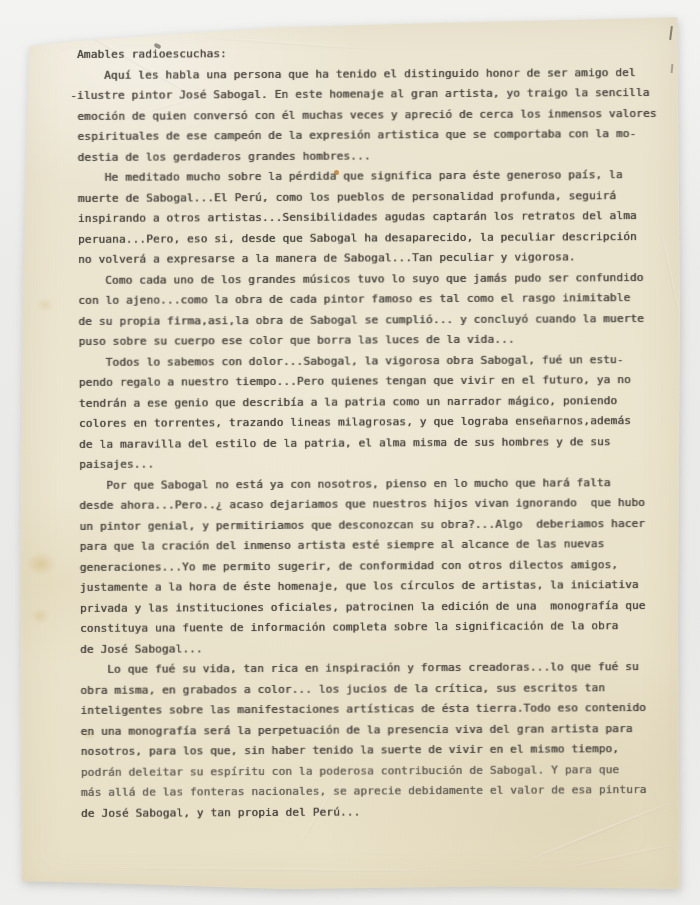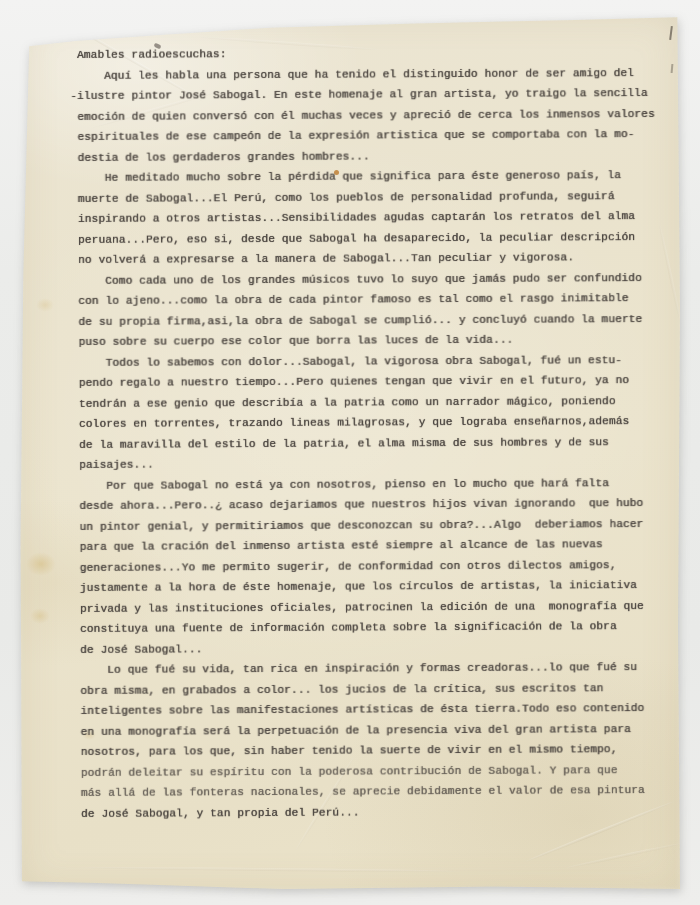--- a/index.html
+++ b/index.html
@@ -13,21 +13,20 @@
   .scan-bg {
     position: relative;
     width: 700px;
     height: 905px;
     background: linear-gradient(180deg, #f3f3f2 0%, #ebecea 30%, #e9eae8 70%, #eeeeec 100%);
   }
   .paper-wrap {
     position: absolute;
     left: 0; top: 0; width: 700px; height: 905px;
     filter: drop-shadow(1px 3px 5px rgba(90,90,85,0.28));
-    font-family: Liberation Mono, monospace;
   }
   .paper {
     position: absolute;
     left: 20px;
     top: 12px;
     width: 660px;
     height: 878px;
     background:
       radial-gradient(ellipse 320px 180px at 18% 6%, rgba(255,255,255,0.38), transparent 70%),
       radial-gradient(ellipse 400px 260px at 85% 92%, rgba(170,148,100,0.14), transparent 65%),

